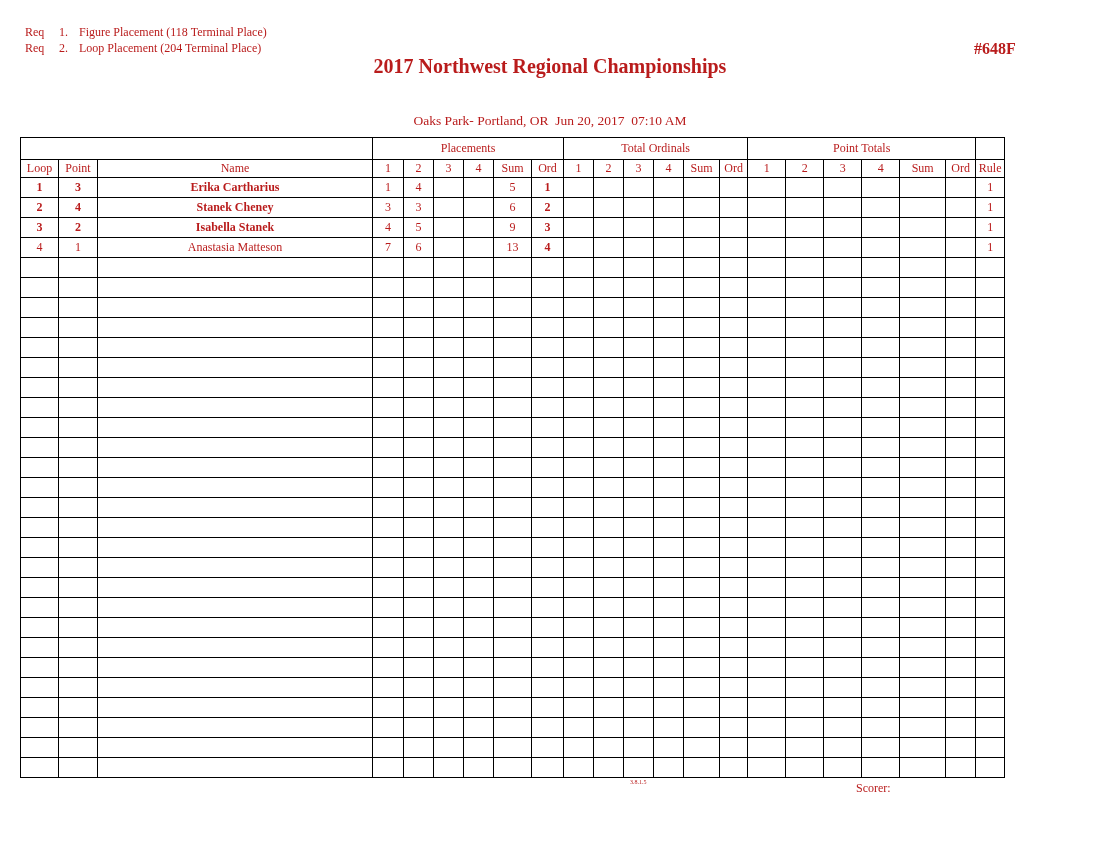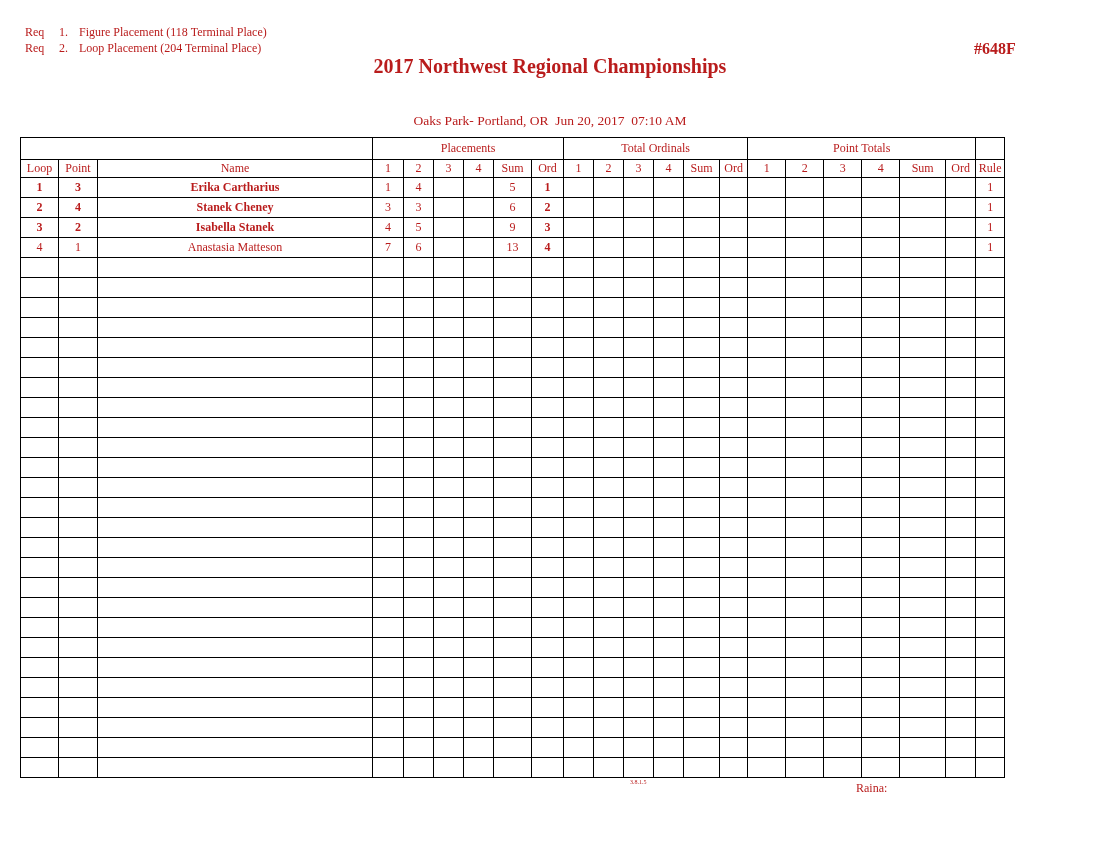--- a/index.html
+++ b/index.html
@@ -898,15 +898,15 @@
           <td></td>
           <td></td>
           <td></td>
           <td></td>
           <td class="tl"></td>
         </tr>
       </tbody>
     </table>
 
   <div class="version-text">3.8.1.5</div>
-  <div class="scorer-line">Raina:</div>
+  <div class="scorer-line">Scorer:</div>
 
 </div>
 
 </body></html>

